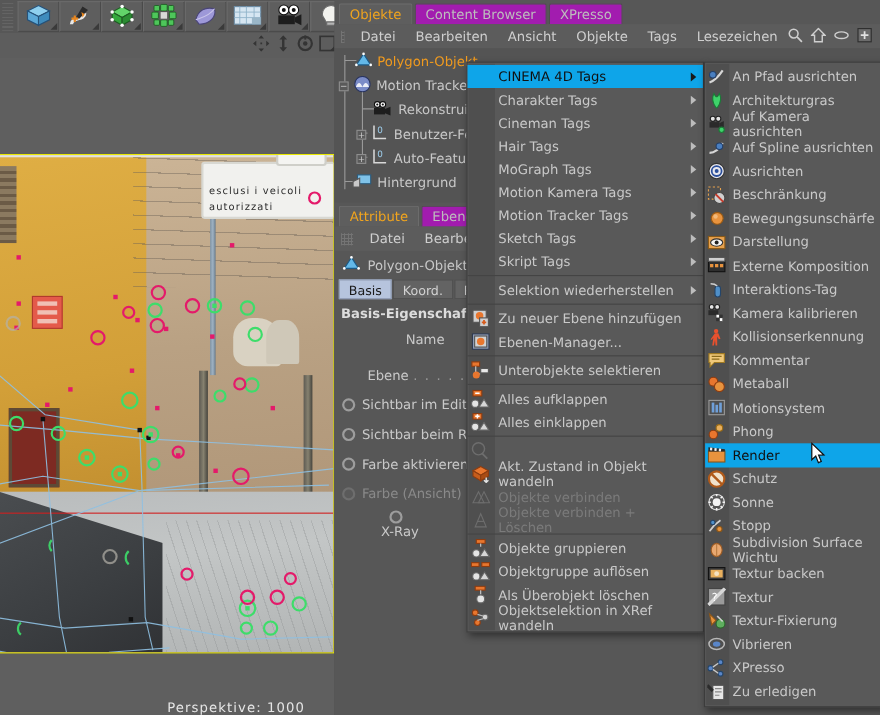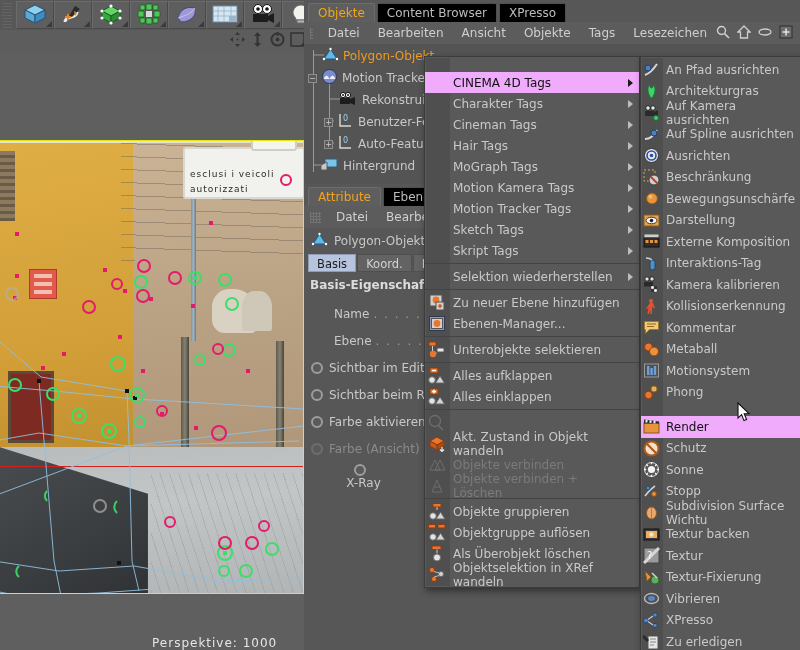--- a/index.html
+++ b/index.html
@@ -121,21 +121,21 @@
     position: absolute; left: 304px; top: 0; width: 496px; height: 650px;
     background: #575757;
   }
   
   #tabsrow {
     position:absolute; left:4px; top:2px; height:20px;
     display:flex; align-items:flex-end;
   }
   .ptab {
     height:19px; padding:0 9px; line-height:19px;
-    background:#000000; color:#bdbdbd; font-size:12px;
+    background:#a21caf; color:#bdbdbd; font-size:12px;
     border:1px solid #4e4e4e; border-bottom:none; margin-right:2px;
     border-radius:2px 2px 0 0;
   }
   .ptab.active { background:#5e5e5e; color:#f0a41e; border-color:#6c6c6c; }
 
   
   #menubar {
     position:absolute; left:0; top:22px; width:496px; height:22px;
     background:#5c5c5c; display:flex; align-items:center;
   }
@@ -199,21 +199,21 @@
   }
   #ctxmenu .gutter {
     position:absolute; left:1px; top:1px; width:24px; bottom:1px;
     background:#4f4f4f;
   }
   .mi {
     position:relative; height:21px; display:flex; align-items:center;
     font-size:12px; color:#c9c9c9; padding-left:28px; padding-right:14px;
     z-index:2;
   }
-  .mi.hl { background:#f0abfc; color:#111;margin-top:13px; }
+  .mi.hl { background:#0ea5e9; color:#111; }
   .mi.dis { color:#7b7b7b; }
   .mi .arrow {
     position:absolute; right:6px; top:50%; margin-top:-4px;
     width:0; height:0; border-left:5px solid #bdbdbd;
     border-top:4px solid transparent; border-bottom:4px solid transparent;
   }
   .mi.hl .arrow { border-left-color:#1a1a1a; }
   .mi .ico {
     position:absolute; left:3px; top:2px; width:18px; height:17px;
   }
@@ -665,21 +665,21 @@
       </div>
 
       <div id="attr-subtabs">
         <div class="stab active">Basis</div>
         <div class="stab">Koord.</div>
         <div class="stab">Pho</div>
       </div>
 
       <div id="attr-group">Basis-Eigenschaften</div>
 
-      <div class="prop-row" style="left:30px; top:118px;">
+      <div class="prop-row" style="left:30px; top:118px;flex-direction:column;">
         <span>Name</span>
         <span class="dots">. . . . . . . . . .</span>
       </div>
       <div class="prop-row" style="left:30px; top:145px;">
         <span>Ebene</span>
         <span class="dots">. . . . . . . . . .</span>
       </div>
       <div class="prop-row" style="left:7px; top:172px;">
         <span class="radio"></span>
         <span>Sichtbar im Editor</span>

